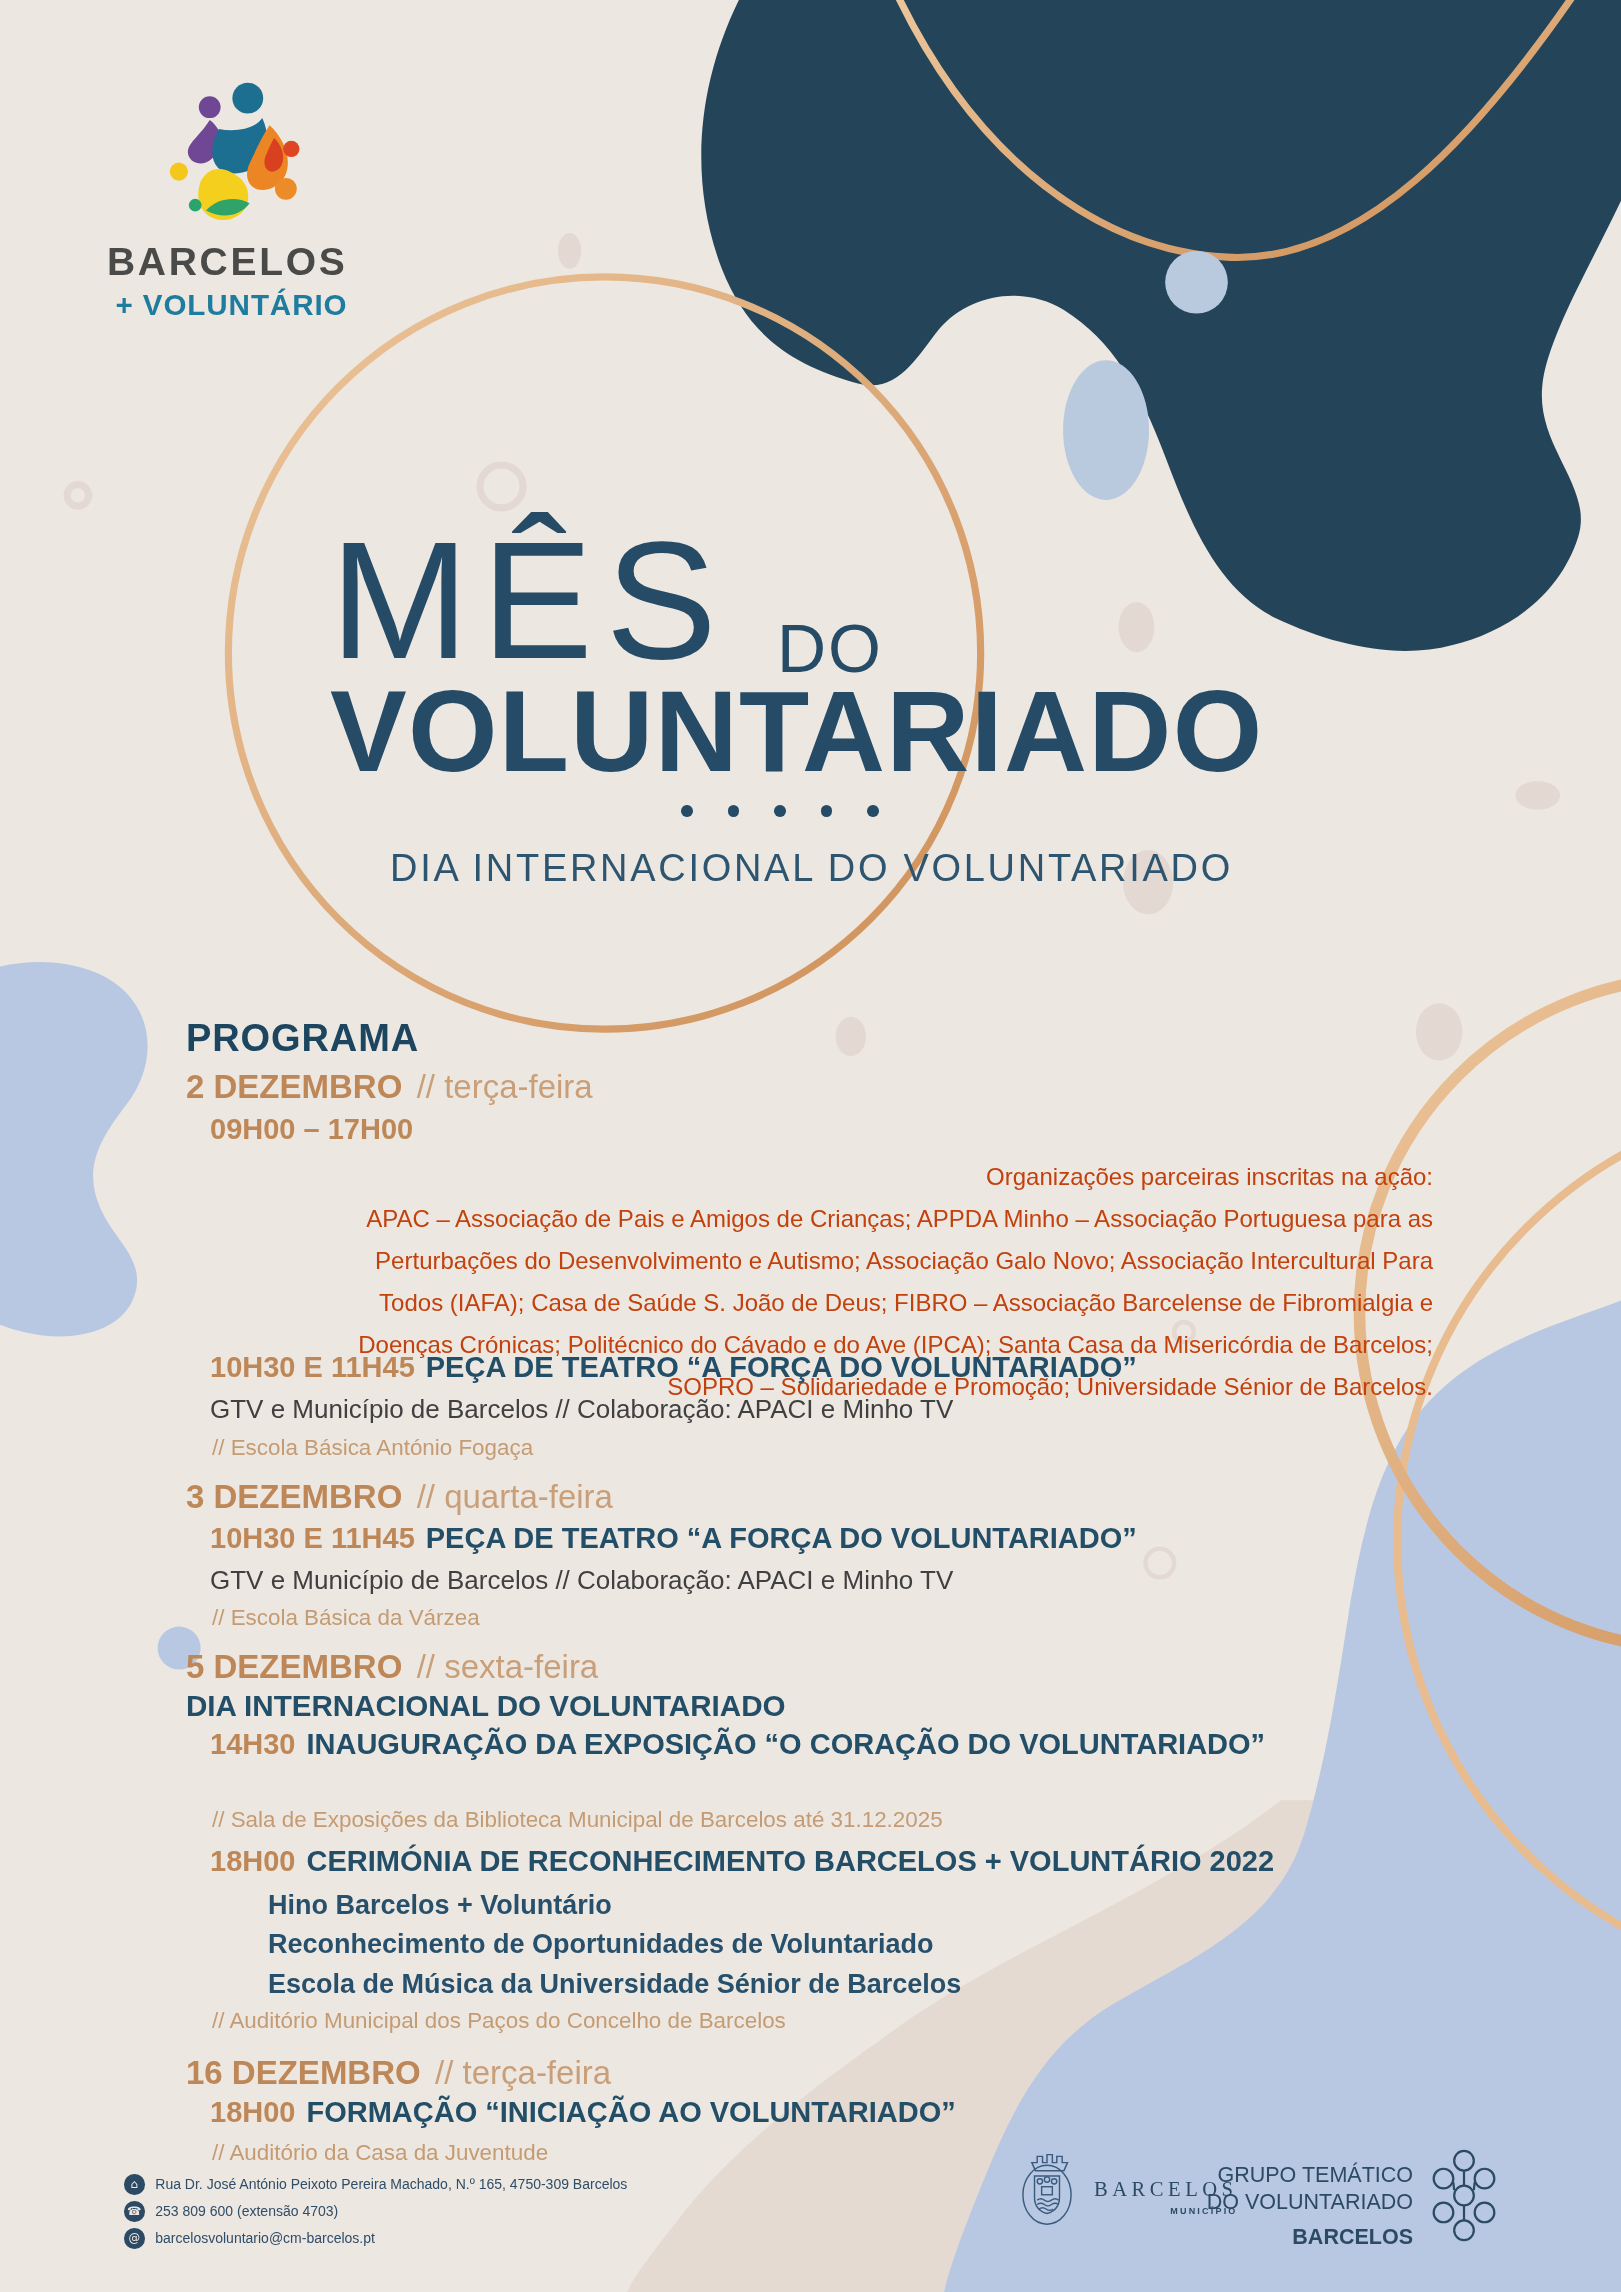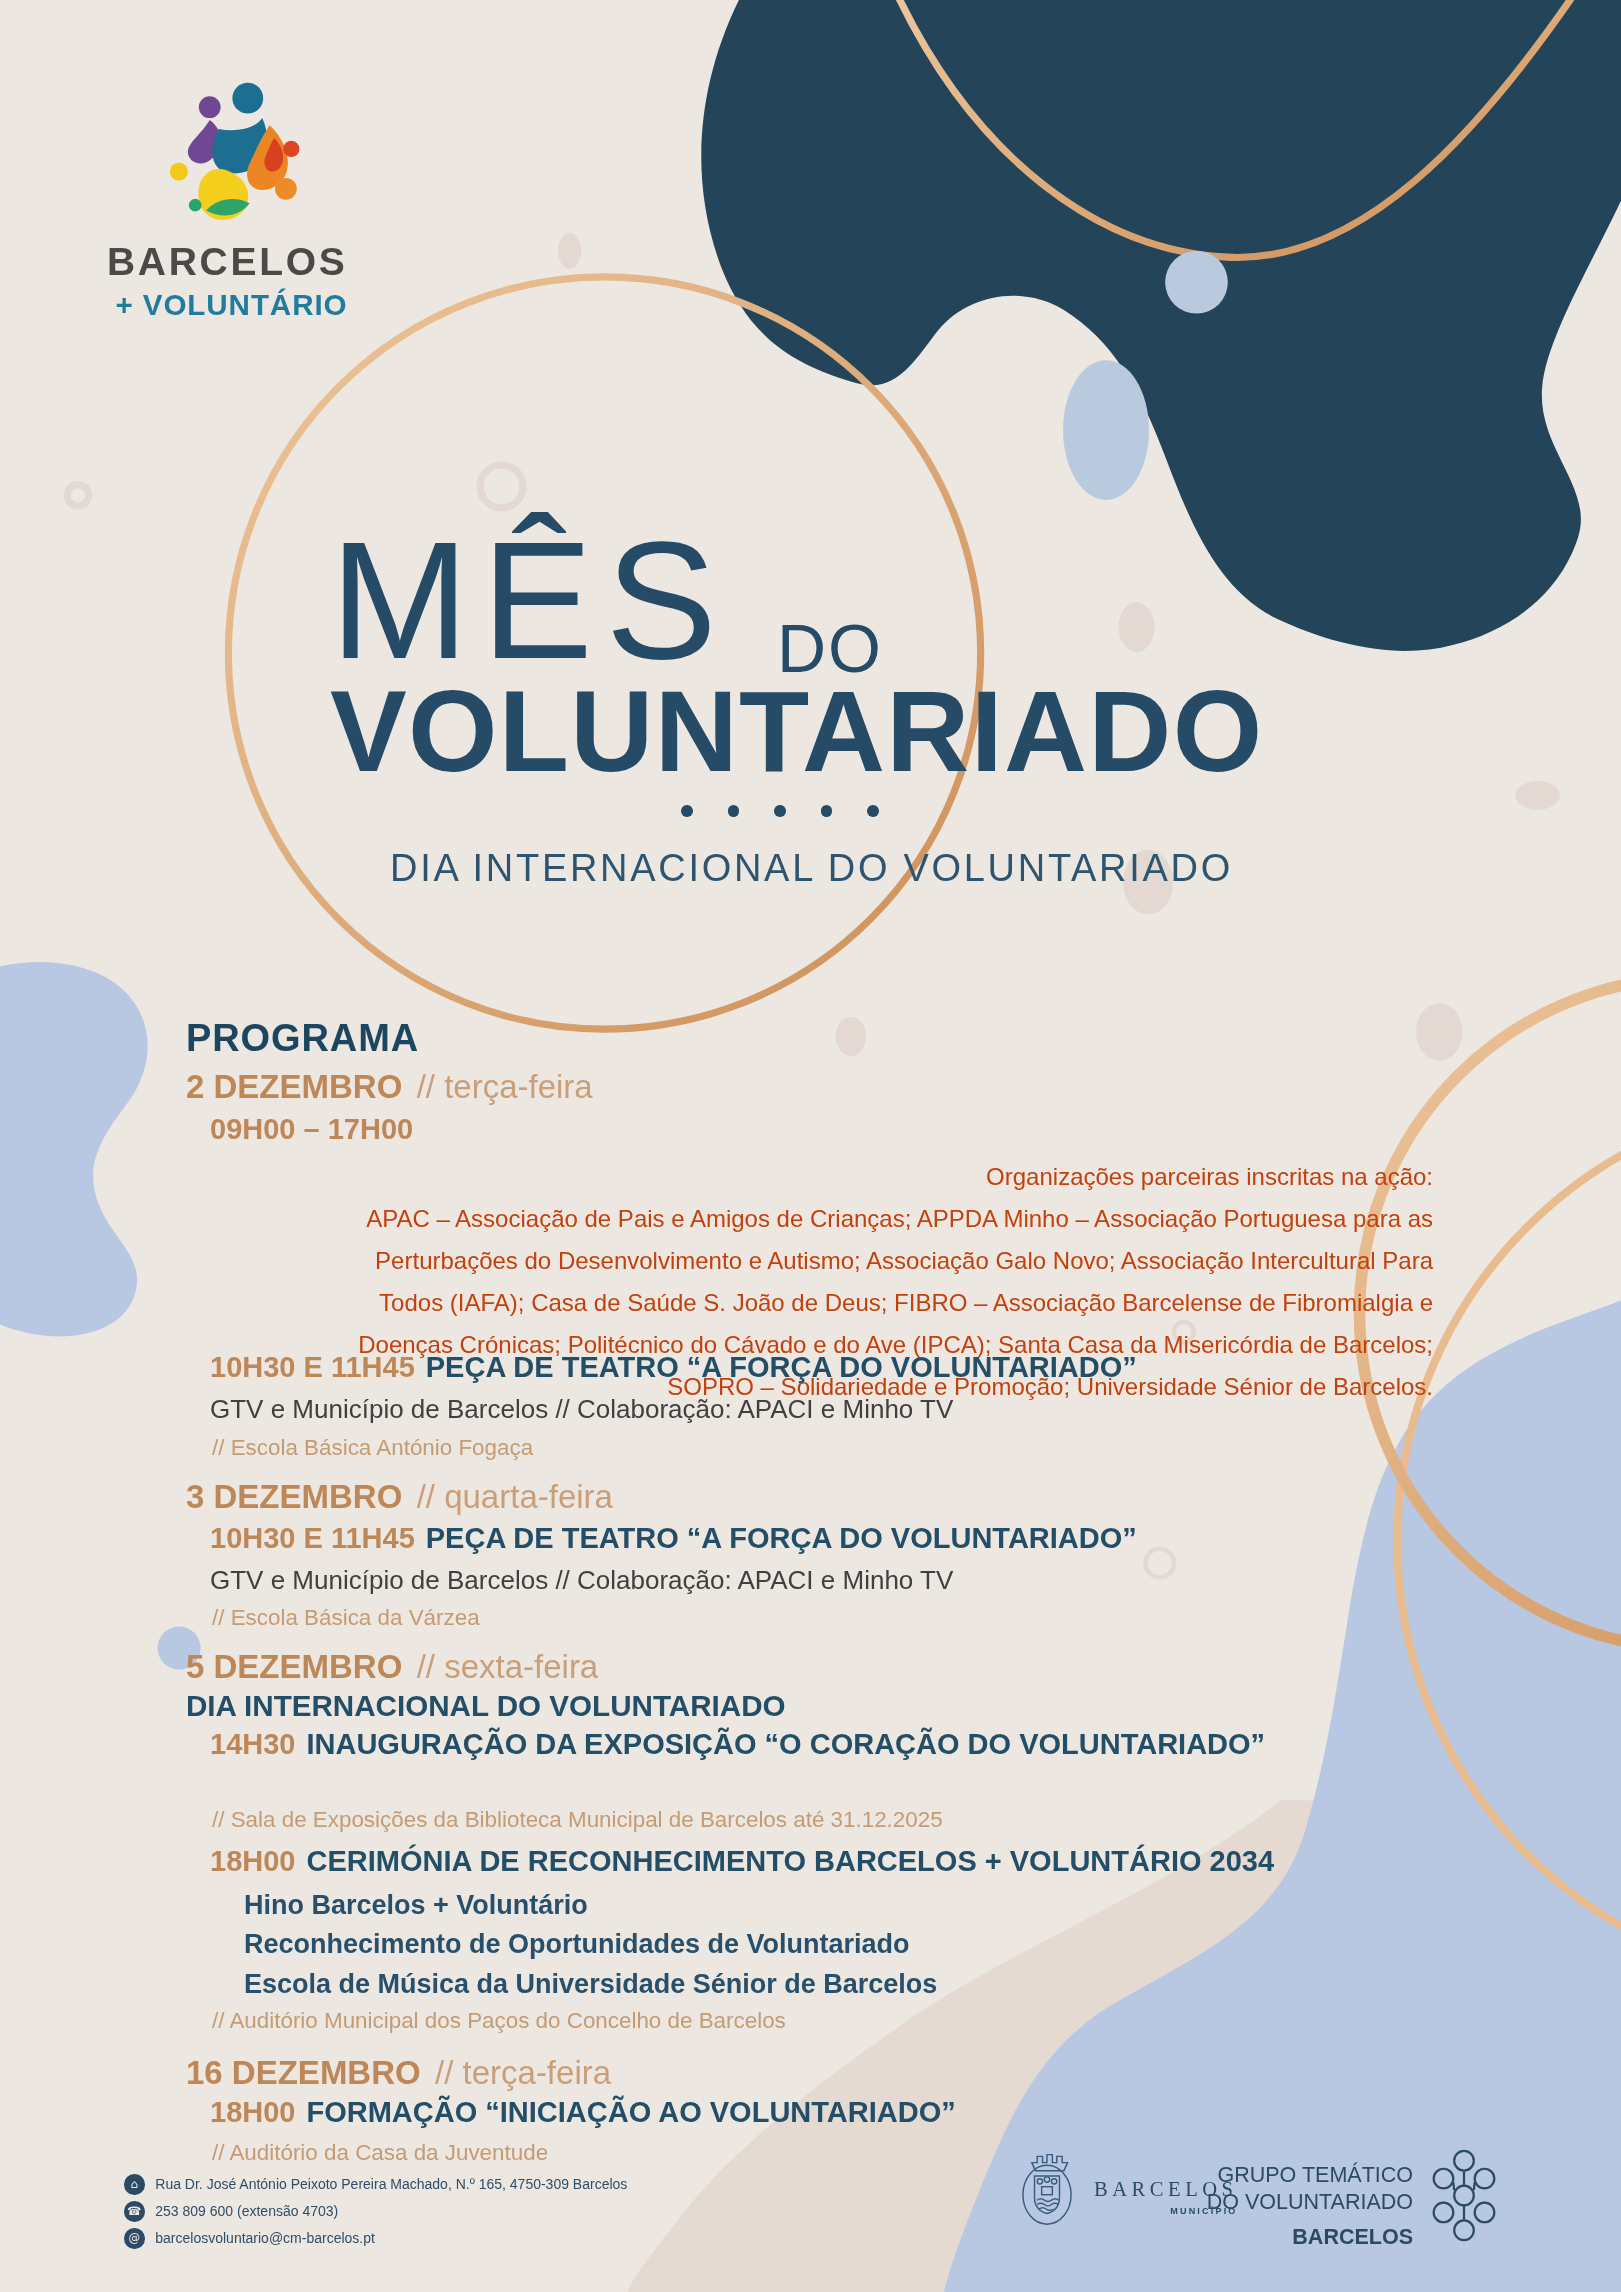--- a/index.html
+++ b/index.html
@@ -22,21 +22,21 @@
   .day-line{display:flex;gap:14.3px;align-items:baseline;font-size:33px;}
   .day-date{font-weight:700;color:#BE8757;}
   .day-wd{font-weight:400;color:#C99F79;}
   .ev-line{display:flex;gap:11px;align-items:baseline;font-size:29px;font-weight:700;}
   .ev-time{color:#BE8757;}
   .ev-title{color:#234E68;}
   .ev-body{font-size:24px;line-height:42px;color:#c2410c;white-space:pre-line;width:1200px;margin-left:23px;}
   .ev-org{font-size:26px;color:#404040;}
   .ev-loc{font-size:22.4px;color:#C49B72;}
   .day-title{font-size:29.6px;font-weight:700;color:#234E68;}
-  .ev-item{font-size:27px;font-weight:700;color:#27506C;}
+  .ev-item{font-size:27px;font-weight:700;color:#27506C;margin-left:24px;}
   
   .contact{display:flex;align-items:center;gap:10.7px;}
   .c-ico{width:20.6px;height:20.6px;border-radius:50%;background:#2C4A63;color:#EDE7E1;
          display:flex;align-items:center;justify-content:center;font-size:11.6px;
          font-family:"DejaVu Sans",sans-serif;flex:0 0 20.6px;}
   .c-txt{font-size:14px;color:#2E4D68;}
   .mun-name{font-family:"Liberation Serif",serif;font-size:20.6px;letter-spacing:4.5px;color:#2C4A63;}
   .mun-sub{font-size:9px;font-weight:700;letter-spacing:2.2px;color:#2C4A63;margin-top:4.5px;}
   .grp{display:flex;flex-direction:column;align-items:flex-end;color:#2C4A63;}
   .grp-l{font-size:21.5px;line-height:27px;}
@@ -147,21 +147,21 @@
     <span class="day-wd">// sexta-feira</span>
   </div>
   <div class="abs day-title" style="left:186px;top:1689px">DIA INTERNACIONAL DO VOLUNTARIADO</div>
   <div class="abs ev-line" style="left:210px;top:1728px">
     <span class="ev-time">14H30</span>
     <span class="ev-title">INAUGURAÇÃO DA EXPOSIÇÃO “O CORAÇÃO DO VOLUNTARIADO”</span>
   </div>
   <div class="abs ev-loc" style="left:212px;top:1807px">// Sala de Exposições da Biblioteca Municipal de Barcelos até 31.12.2025</div>
   <div class="abs ev-line" style="left:210px;top:1845px">
     <span class="ev-time">18H00</span>
-    <span class="ev-title">CERIMÓNIA DE RECONHECIMENTO BARCELOS + VOLUNTÁRIO 2034</span>
+    <span class="ev-title">CERIMÓNIA DE RECONHECIMENTO BARCELOS + VOLUNTÁRIO 2022</span>
   </div>
   <div class="abs ev-item" style="left:244px;top:1890px">Hino Barcelos + Voluntário</div>
   <div class="abs ev-item" style="left:244px;top:1929px">Reconhecimento de Oportunidades de Voluntariado</div>
   <div class="abs ev-item" style="left:244px;top:1969px">Escola de Música da Universidade Sénior de Barcelos</div>
   <div class="abs ev-loc" style="left:212px;top:2008px">// Auditório Municipal dos Paços do Concelho de Barcelos</div>
 
   <div class="abs day-line" style="left:186px;top:2054px">
     <span class="day-date">16 DEZEMBRO</span>
     <span class="day-wd">// terça-feira</span>
   </div>

